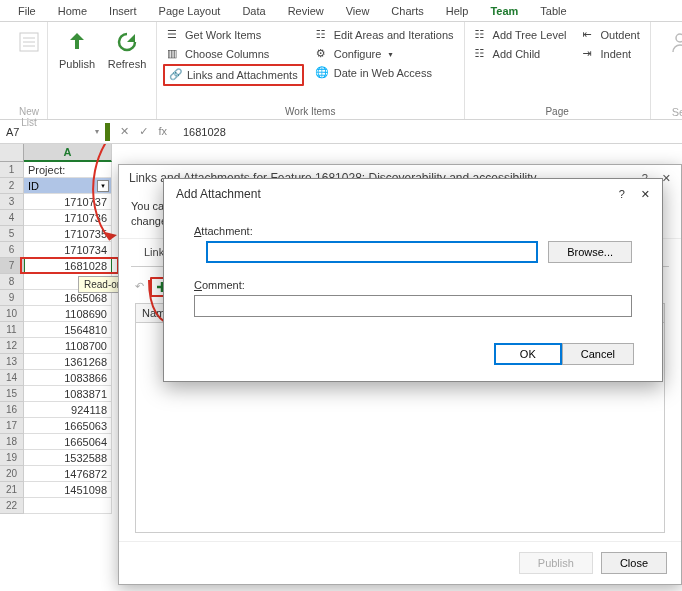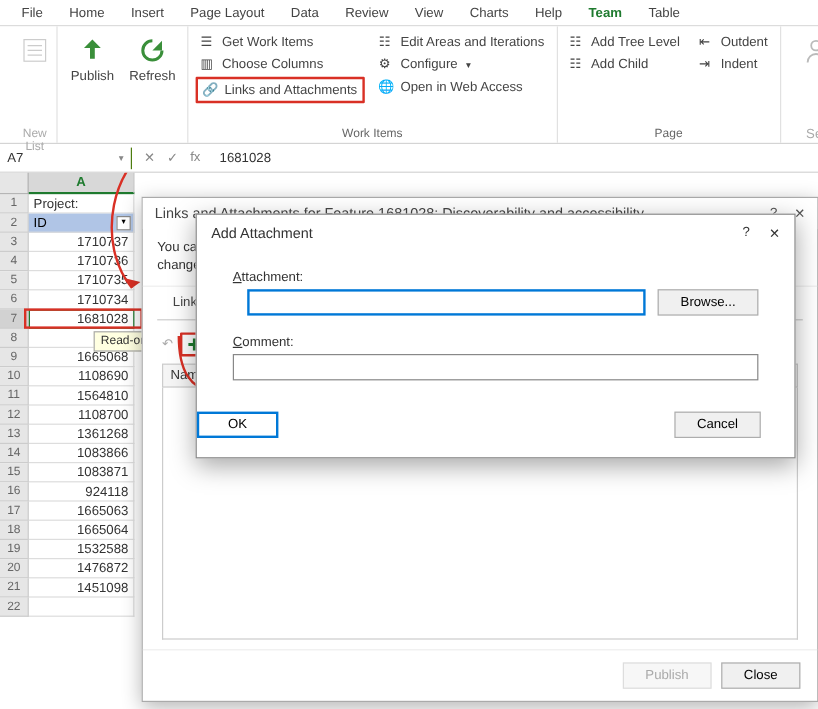--- a/index.html
+++ b/index.html
@@ -12,21 +12,21 @@
 .rgroup-title{text-align:center;color:#666;font-size:10px;padding-top:2px;}
 .rbuttons{display:flex;gap:4px;}
 .bigbtn{display:flex;flex-direction:column;align-items:center;width:46px;padding:2px;cursor:pointer;color:#444;}
 .bigbtn .ic{width:28px;height:28px;margin-bottom:2px;display:flex;align-items:center;justify-content:center;}
 .bigbtn.disabled{color:#aaa;gap:48px;}
 .smallbtns{display:flex;flex-direction:column;gap:1px;}
 .smbtn{display:flex;align-items:center;gap:4px;padding:2px 4px;cursor:pointer;color:#444;white-space:nowrap;}
 .smbtn .ic{width:14px;height:14px;display:inline-flex;}
 .red-box{border:2px solid #d93025;border-radius:1px;}
 .namebox{display:flex;align-items:center;height:24px;border-bottom:1px solid #d4d4d4;}
-.cellref{width:110px;border-right:1px solid #4d7c0f;padding:3px 6px;display:flex;align-items:center;justify-content:space-between;}
+.cellref{width:110px;border-right:5px solid #4d7c0f;padding:3px 6px;display:flex;align-items:center;justify-content:space-between;}
 .cellref .dd{color:#888;font-size:8px;}
 .fxicons{display:flex;gap:10px;padding:0 10px;color:#888;}
 .fxval{padding:3px 6px;flex:1;color:#333;}
 .gridarea{position:relative;display:flex;}
 .rowhdrs{width:24px;}
 .rowhdr{height:16px;background:#e6e6e6;border-bottom:1px solid #ccc;border-right:1px solid #ccc;text-align:center;font-size:10px;color:#666;line-height:16px;}
 .corner{height:18px;background:#e6e6e6;border-bottom:1px solid #aaa;border-right:1px solid #aaa;}
 .colA{width:88px;}
 .colhdr{height:18px;background:#e6e6e6;border-bottom:1px solid #aaa;border-right:1px solid #ccc;text-align:center;line-height:18px;color:#555;}
 .colhdr.sel{background:#d8d8d8;color:#1e7a2e;font-weight:600;border-bottom:2px solid #1e7a2e;height:18px;line-height:16px;}
@@ -56,21 +56,21 @@
 .btn{padding:4px 18px;border:1px solid #adadad;background:#f0f0f0;cursor:pointer;}
 .btn.disabled{color:#aaa;background:#f7f7f7;border-color:#ddd;}
 .dialog2{position:absolute;left:163px;top:178px;width:500px;background:#fff;border:1px solid #888;box-shadow:0 6px 20px rgba(0,0,0,0.35);z-index:20;}
 .dlg2title{display:flex;justify-content:space-between;align-items:flex-end;padding:8px 12px;}
 .dlg2body{padding:16px 30px;}
 .fldlbl{margin-bottom:4px;color:#333;}
 .fldlbl .ul{text-decoration:underline;}
 .txtin{width:100%;border:1px solid #888;padding:3px;height:22px;}
 .txtin.focus{border:2px solid #0078d7;outline:none;}
 .row{display:flex;gap:10px;align-items:center;padding-left:12px;}
-.dlg2foot{display:flex;justify-content:space-between;gap:12px;padding:10px 28px 16px 0;}
+.dlg2foot{display:flex;justify-content:flex-end;padding:10px 28px 16px 0;}
 .btn.primary{border:2px solid #0078d7;background:#fff;padding:3px 24px;}
 svg{display:block;}
 </style>
 </head>
 <body>
 
 <div class="menubar">
   <span>File</span>
   <span>Home</span>
   <span>Insert</span>
@@ -142,21 +142,21 @@
             <span class="ic">☷</span>
             <span>Edit Areas and Iterations</span>
           </div>
         <div class="smbtn">
             <span class="ic">⚙</span>
             <span>Configure</span>
             <span style="font-size:8px;margin-left:3px">▾</span>
           </div>
         <div class="smbtn">
             <span class="ic">🌐</span>
-            <span>Open in Web Access</span>
+            <span>Date in Web Access</span>
           </div>
       </div>
     </div>
     <div class="rgroup-title">Work Items</div>
   </div>
   <div class="rgroup">
     <div style="display:flex;gap:8px">
       <div class="smallbtns">
         <div class="smbtn">
             <span class="ic">☷</span>

